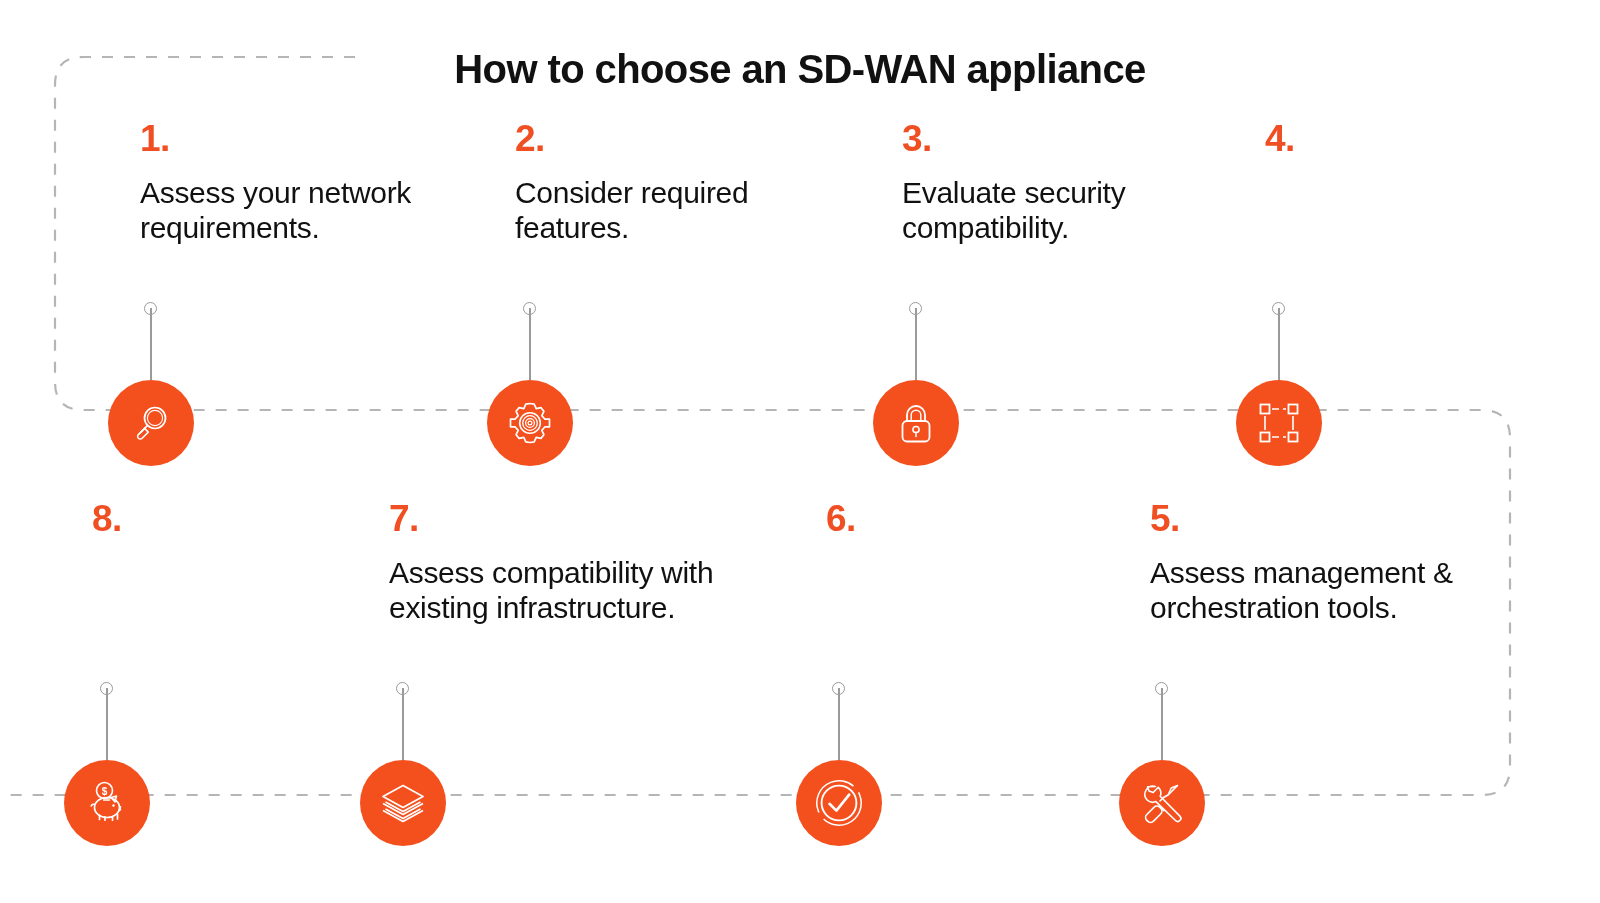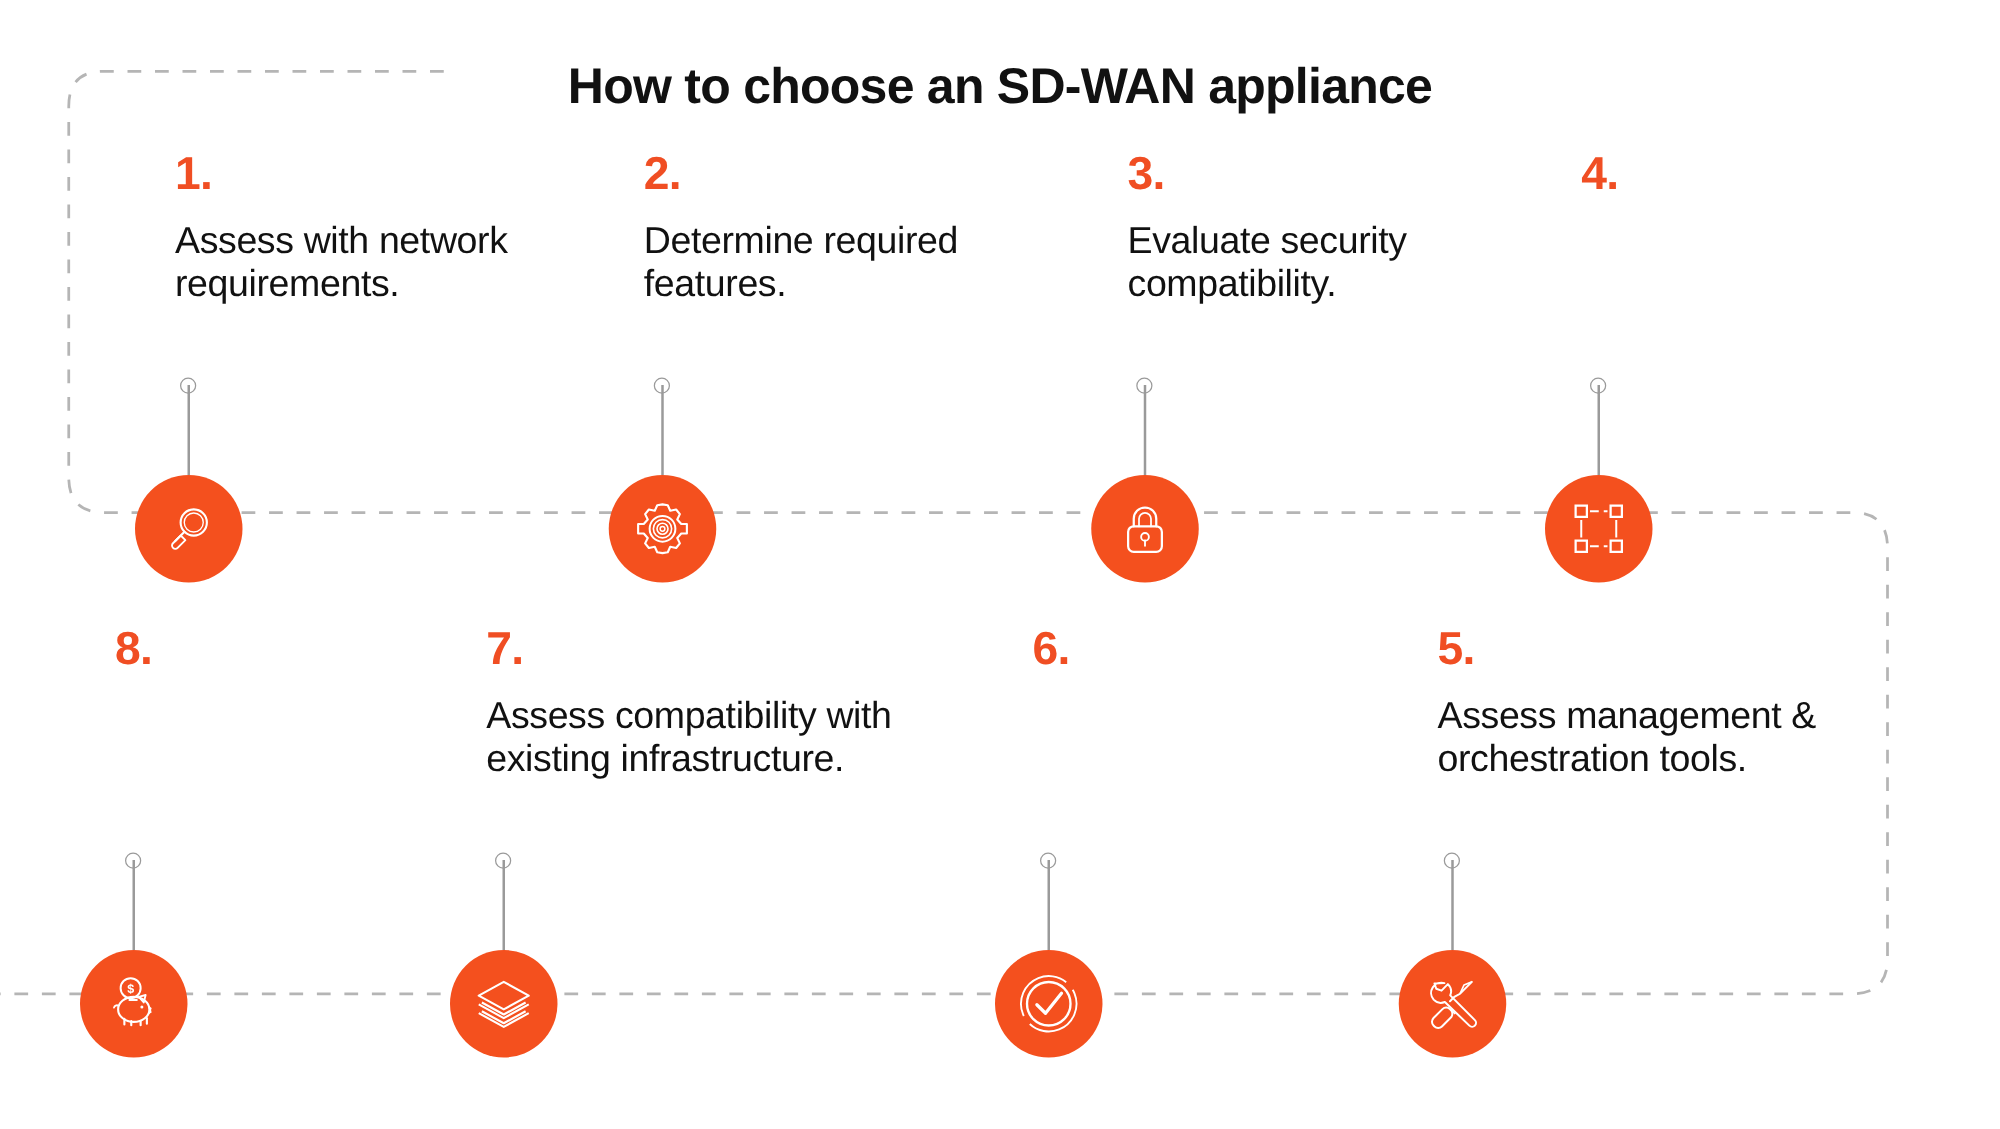--- a/index.html
+++ b/index.html
@@ -106,26 +106,26 @@
 <div id="canvas">
 
   <svg id="path-layer" viewBox="0 0 1600 903" xmlns="http://www.w3.org/2000/svg">
     <path d="M 355 57 L 83 57 Q 55 57 55 85 L 55 382 Q 55 410 83 410 L 1482 410 Q 1510 410 1510 438 L 1510 767 Q 1510 795 1482 795 L 0 795" fill="none" stroke="#b5b5b5" stroke-width="2.2" stroke-dasharray="11 11" stroke-linecap="butt"></path>
   </svg>
 
   <div id="title">How to choose an SD-WAN appliance</div>
 
   <div class="step-block" style="left:140px; top:120px; width:300px;">
     <div class="step-num">1.</div>
-    <div class="step-text">Assess with network requirements.</div>
+    <div class="step-text">Assess your network requirements.</div>
   </div>
 
   <div class="step-block" style="left:515px; top:120px; width:300px;">
     <div class="step-num">2.</div>
-    <div class="step-text">Determine required features.</div>
+    <div class="step-text">Consider required features.</div>
   </div>
 
   <div class="step-block" style="left:902px; top:120px; width:300px;">
     <div class="step-num">3.</div>
     <div class="step-text">Evaluate security compatibility.</div>
   </div>
 
   <div class="step-block" style="left:1265px; top:120px; width:320px;">
     <div class="step-num">4.</div>
   </div>

